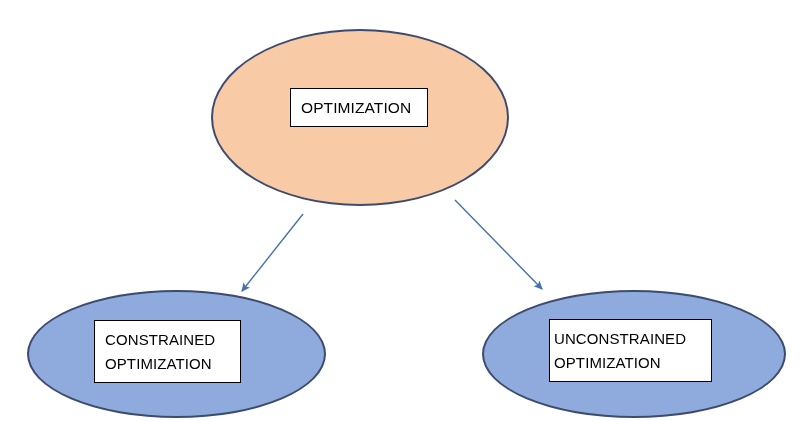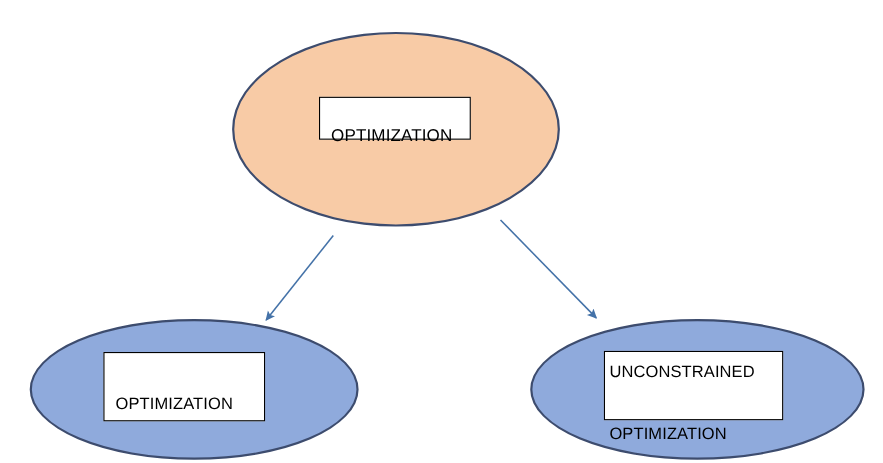--- a/index.html
+++ b/index.html
@@ -86,21 +86,20 @@
     top: 319px;
     width: 163px;
     height: 63px;
     padding-left: 4px;
   }
   .label-line {
     font-size: 15px;
     line-height: 24px;
     letter-spacing: 0.1px;
     white-space: nowrap;
-    margin-top: 32px;
   }
   .label-line-single {
     font-size: 15.5px;
     line-height: 20px;
   }
 </style>
 </head>
 <body>
 
 <div id="canvas">
@@ -115,20 +114,21 @@
     <line x1="455" y1="200" x2="542" y2="289" stroke="#4472A8" stroke-width="1.4" marker-end="url(#arrowhead-blue)"></line>
   </svg>
 
   <div class="node node-root"></div>
   <div class="label-box label-box-root">
     <span class="label-line label-line-single">OPTIMIZATION</span>
   </div>
 
   <div class="node node-left"></div>
   <div class="label-box label-box-left">
+    <span class="label-line">CONSTRAINED</span>
     <span class="label-line">OPTIMIZATION</span>
   </div>
 
   <div class="node node-right"></div>
   <div class="label-box label-box-right">
     <span class="label-line">UNCONSTRAINED</span>
     <span class="label-line">OPTIMIZATION</span>
   </div>
 
 </div>

